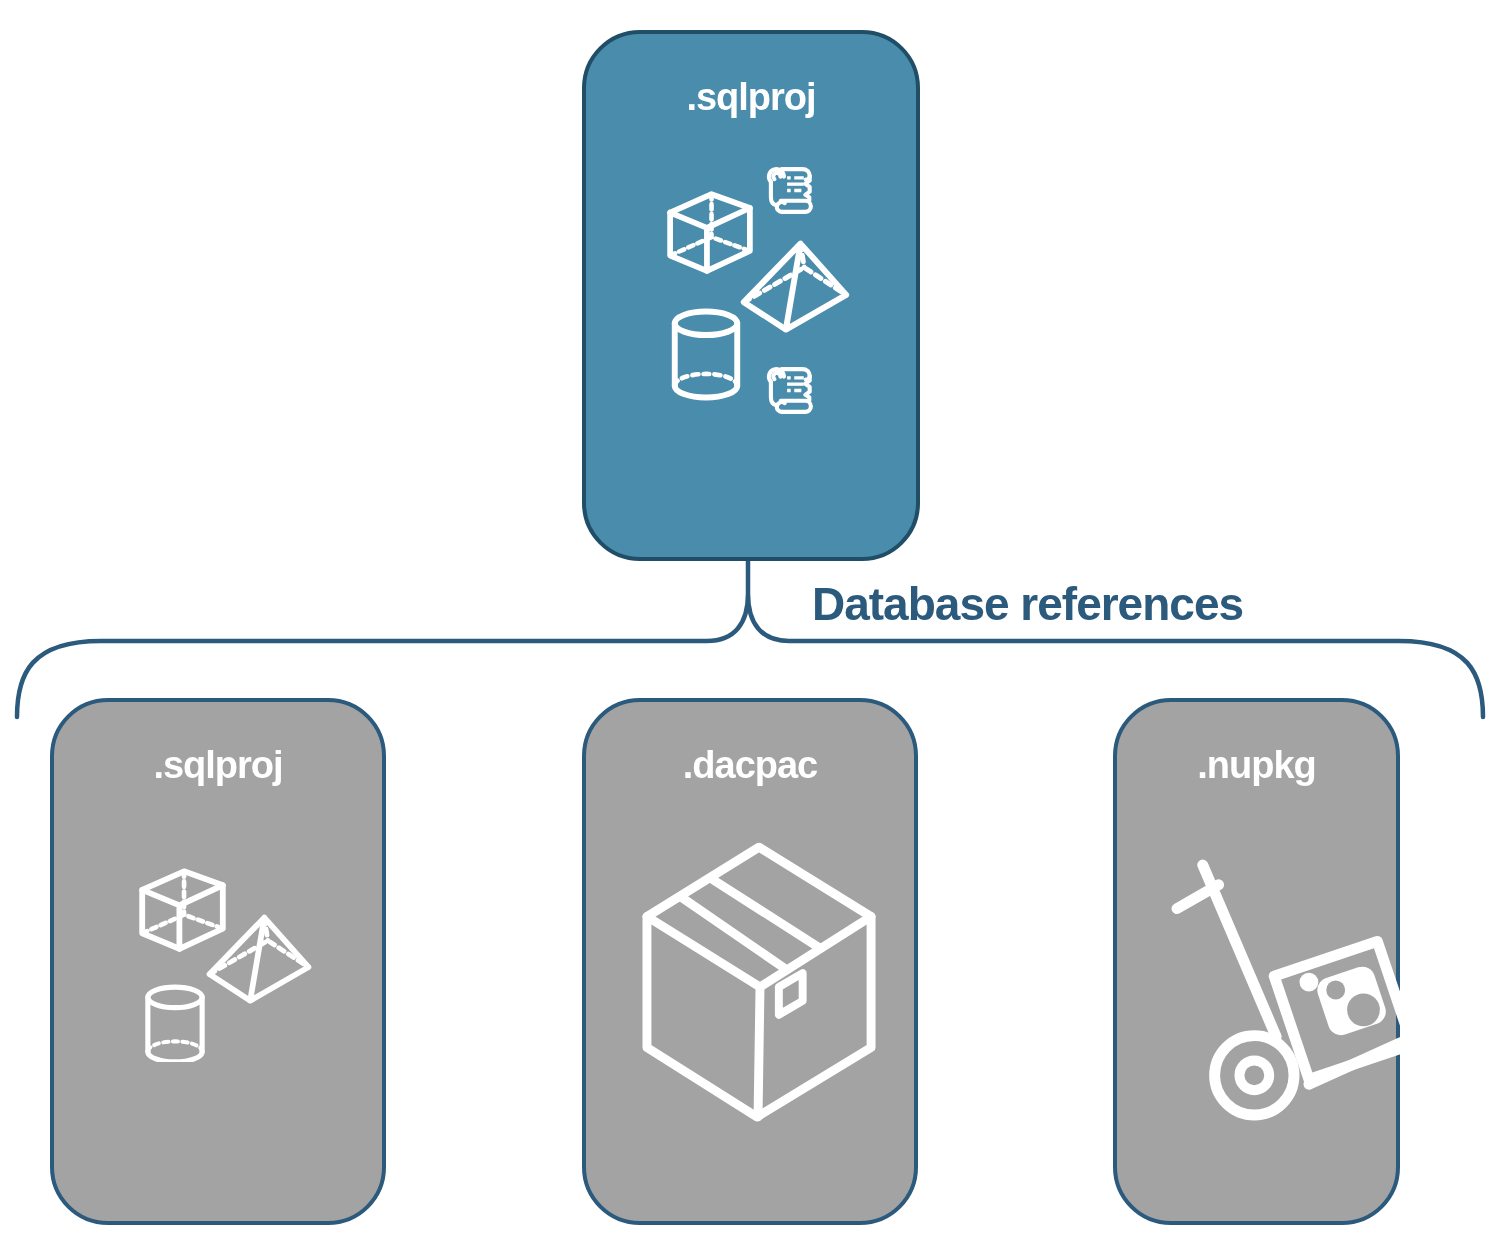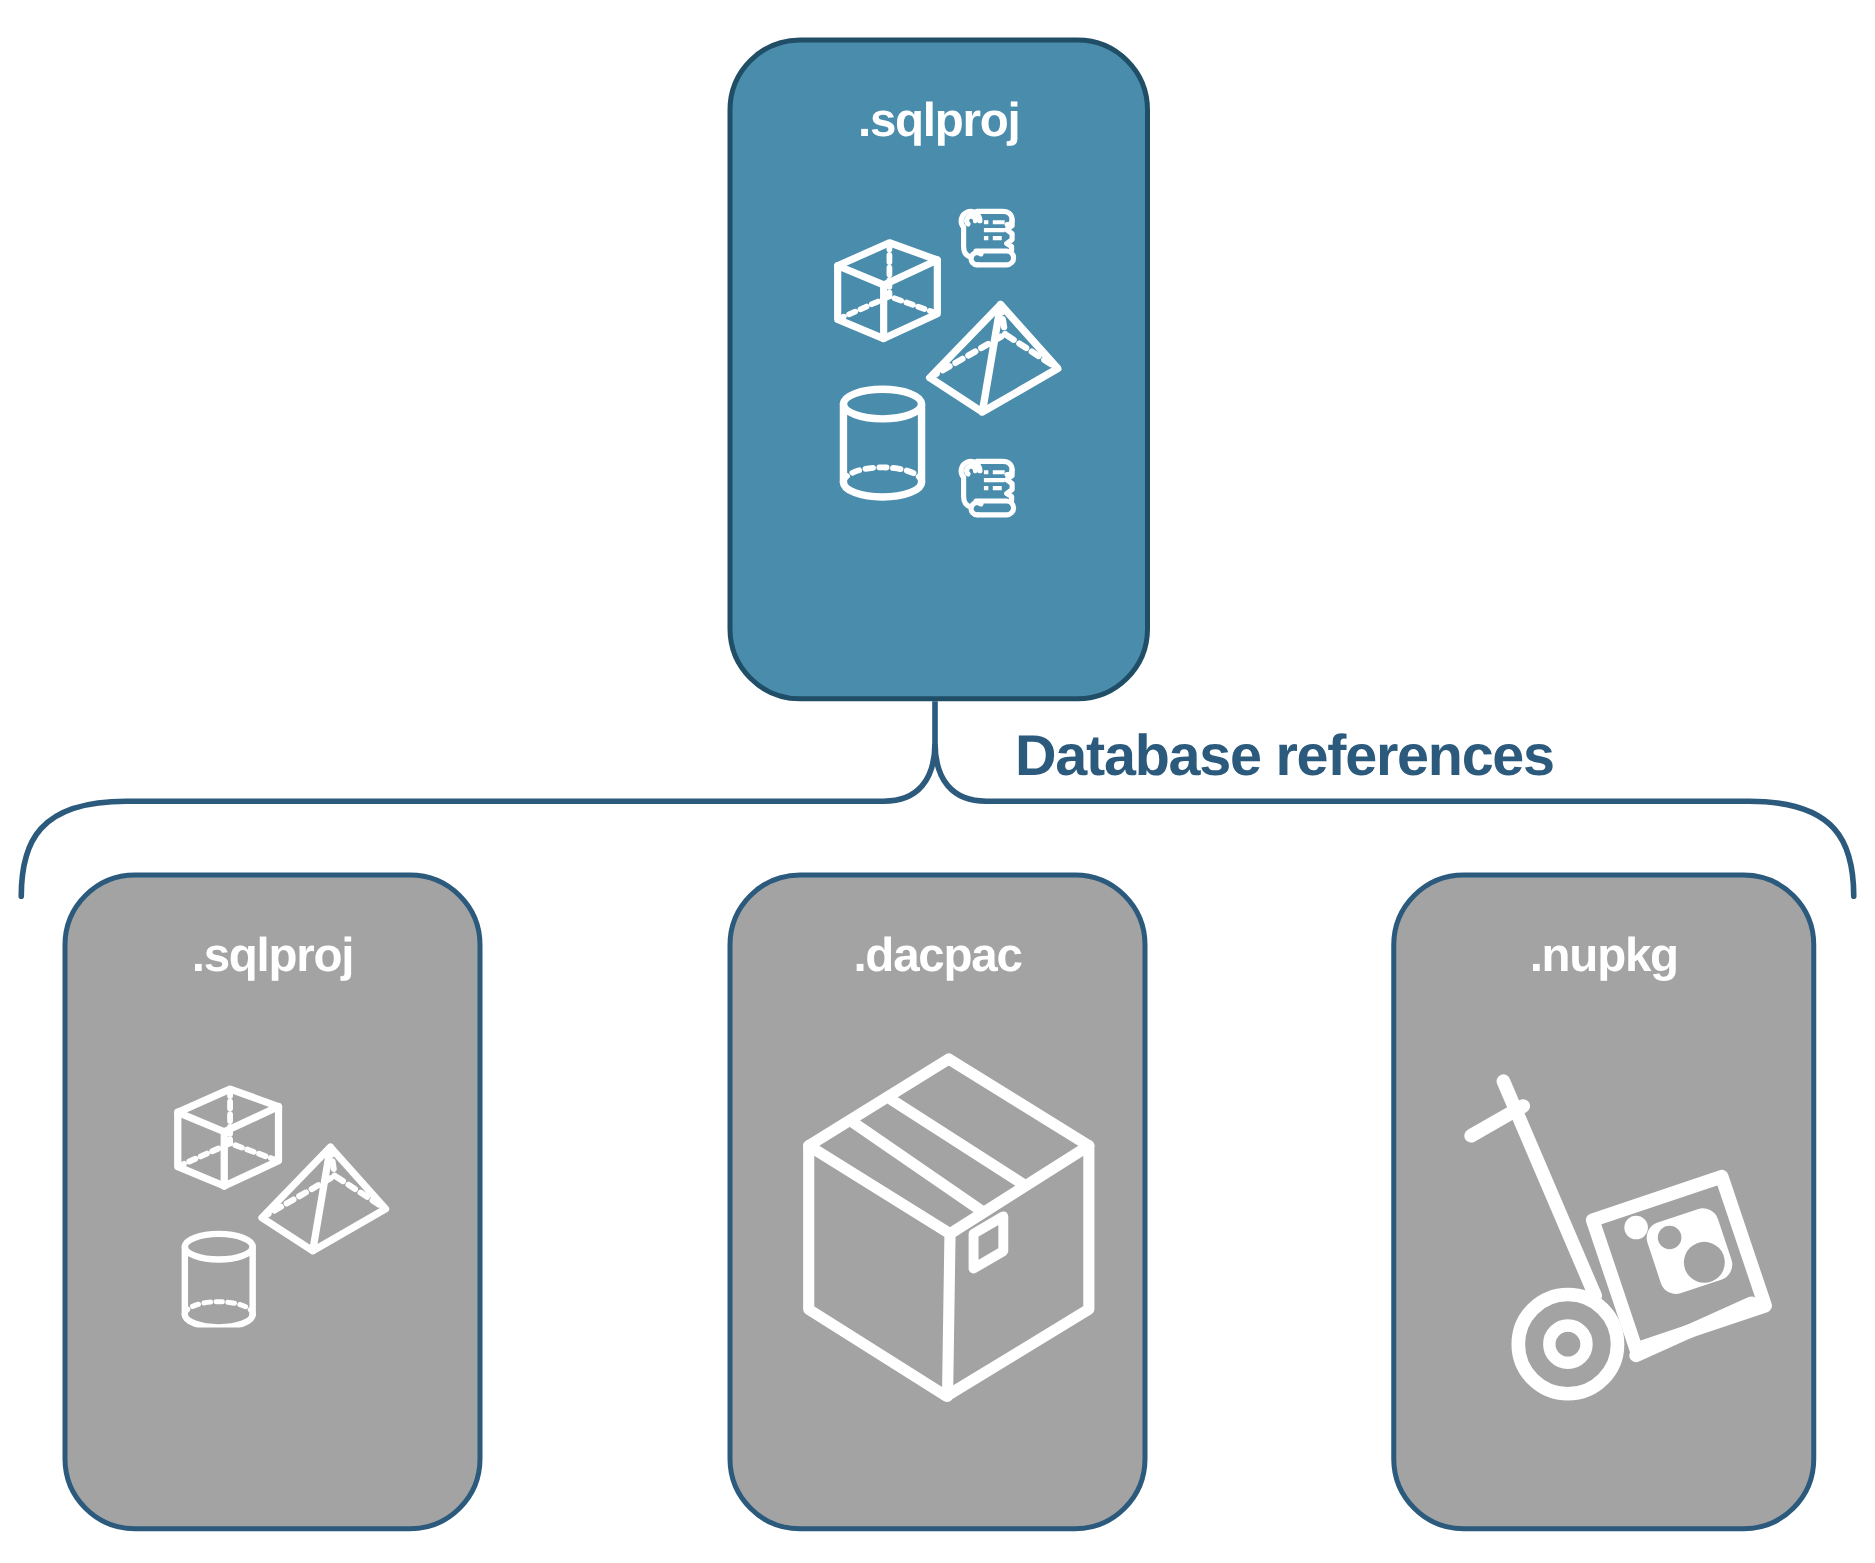--- a/index.html
+++ b/index.html
@@ -125,20 +125,20 @@
     </svg>
   </div>
 
   <div class="node node-gray" style="left:582px;top:698px;width:336px;height:527px;">
     <div class="node-label">.dacpac</div>
     <svg class="icon-svg" style="left:56px;top:140px;" width="238" height="288" viewBox="0 0 240 290">
       <use href="#sym-package" x="0" y="0" width="240" height="290"></use>
     </svg>
   </div>
 
-  <div class="node node-gray" style="left:1113px;top:698px;width:340px;height:527px;">
+  <div class="node node-gray" style="left:1113px;top:698px;width:287px;height:527px;">
     <div class="node-label">.nupkg</div>
     <svg class="icon-svg" style="left:50px;top:155px;" width="258" height="264" viewBox="0 0 260 266">
       <use href="#sym-nuget" x="0" y="0" width="260" height="266"></use>
     </svg>
   </div>
 
 </div>
 
 </body></html>

